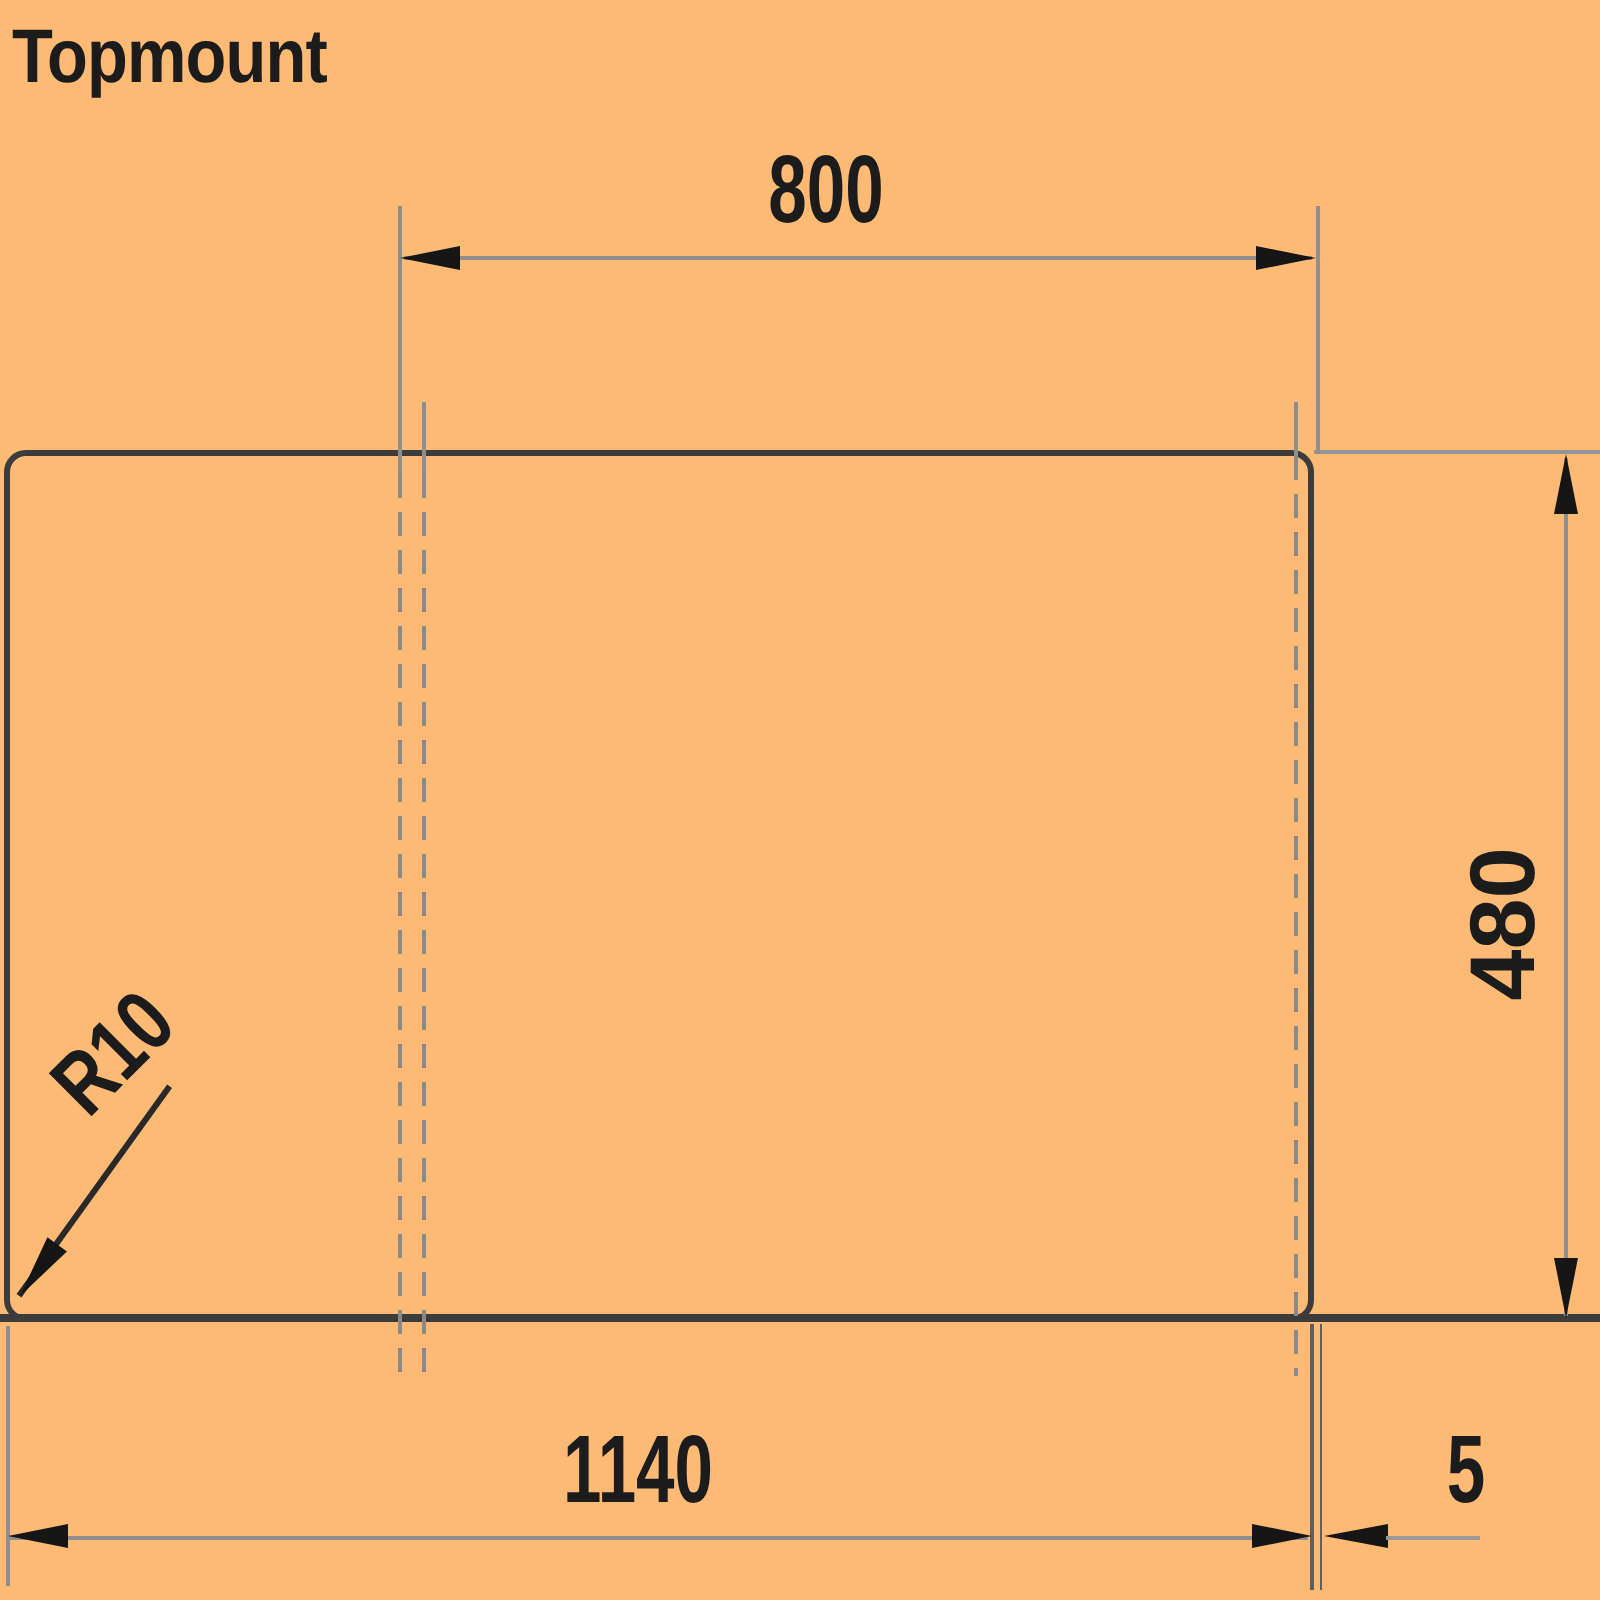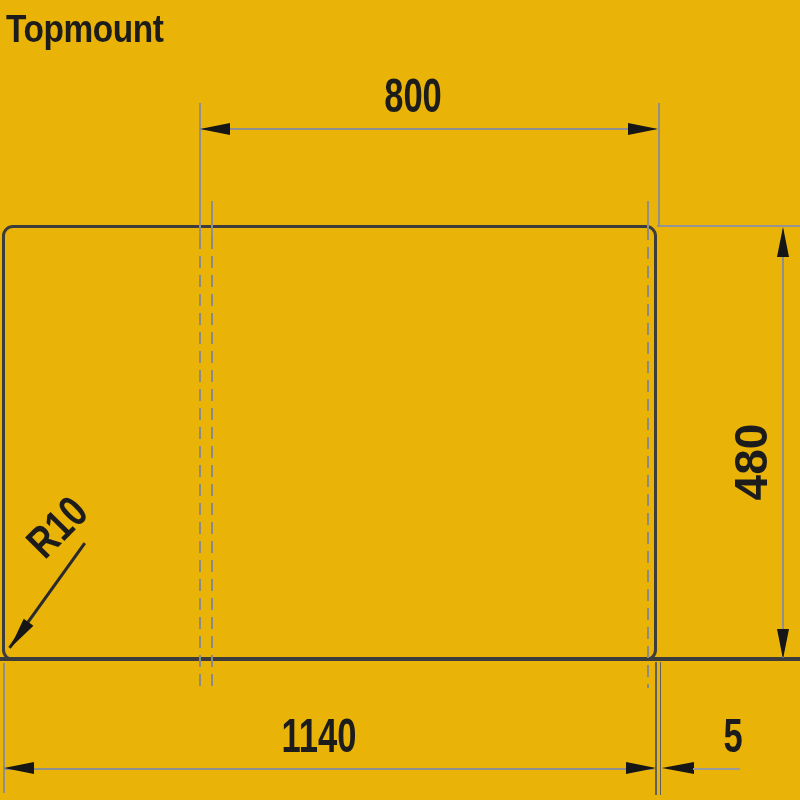--- a/index.html
+++ b/index.html
@@ -5,21 +5,21 @@
   html, body {
     margin: 0;
     padding: 0;
     background: #f5f5f5;
     font-family: "Liberation Sans", sans-serif;
   }
   #canvas {
     position: relative;
     width: 800px;
     height: 800px;
-    background: #eab308;
+    background: #fdba74;
     overflow: hidden;
   }
   .abs { position: absolute; }
 
   
   .drawing-title {
     left: 6px; top: 8px;
     font-size: 38px;
     font-weight: bold;
     color: #1c1c1c;

